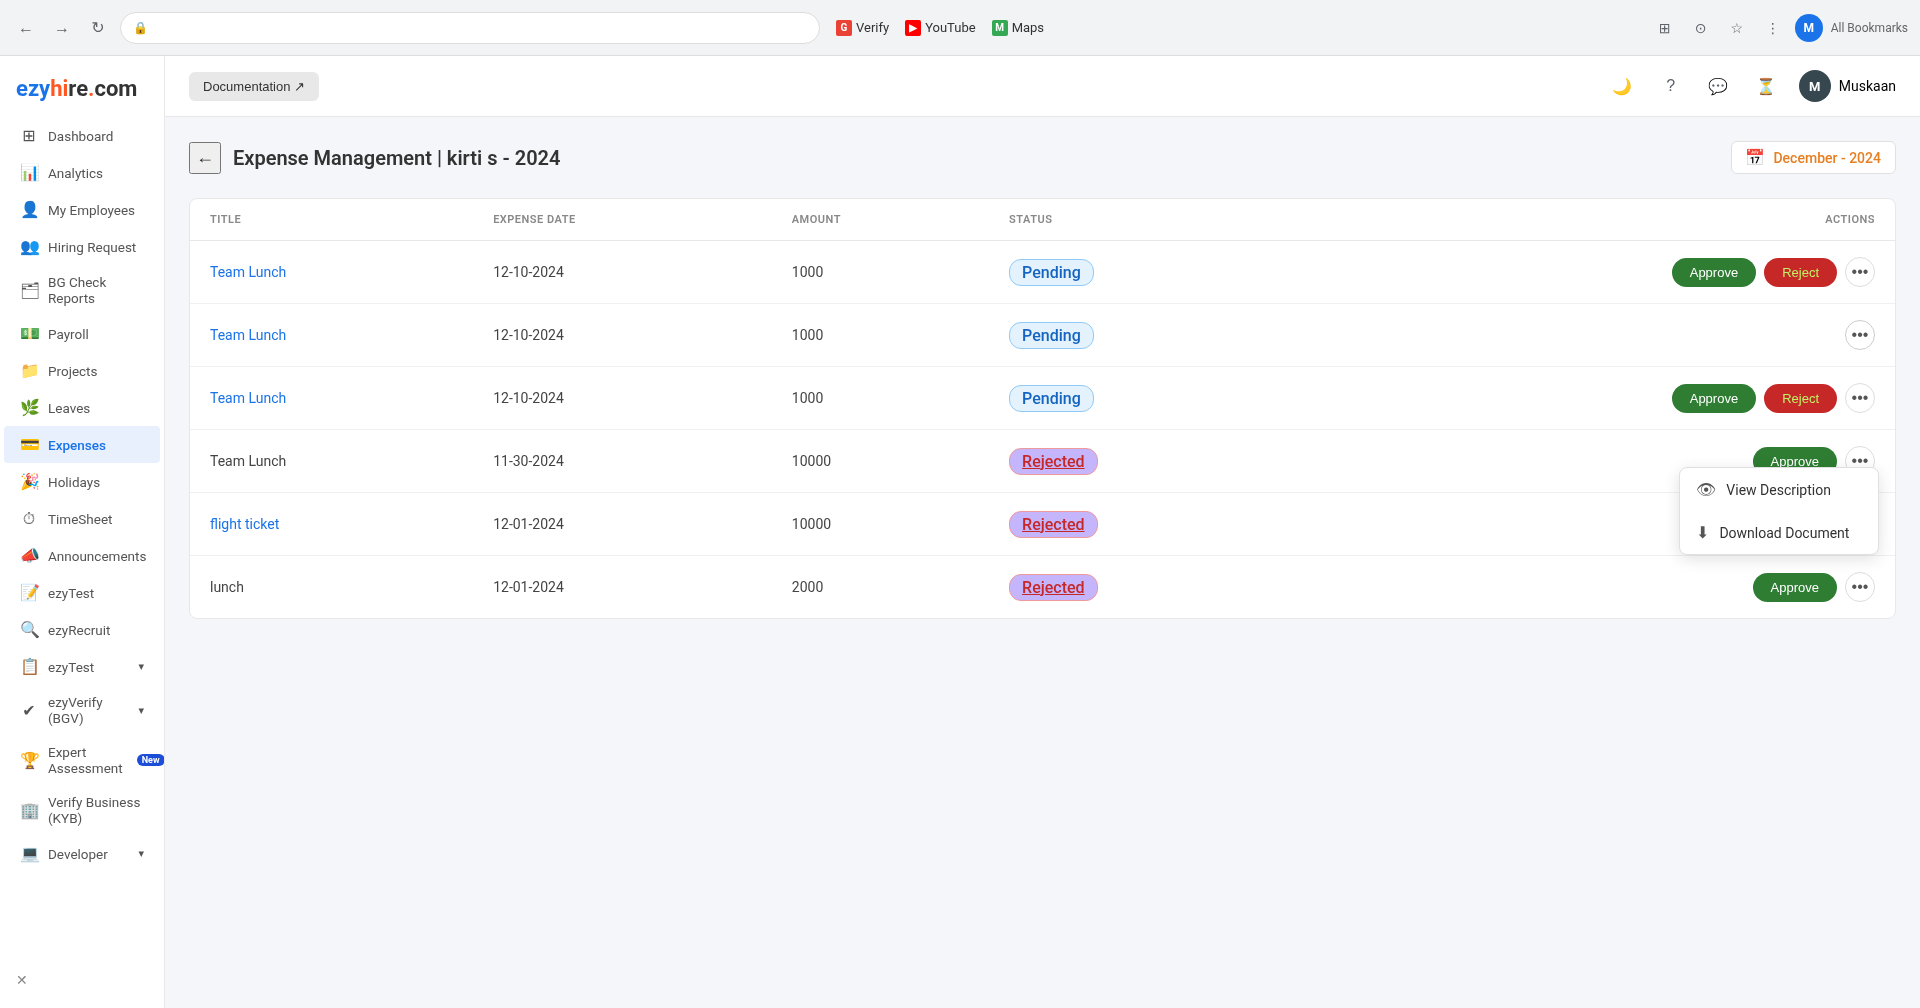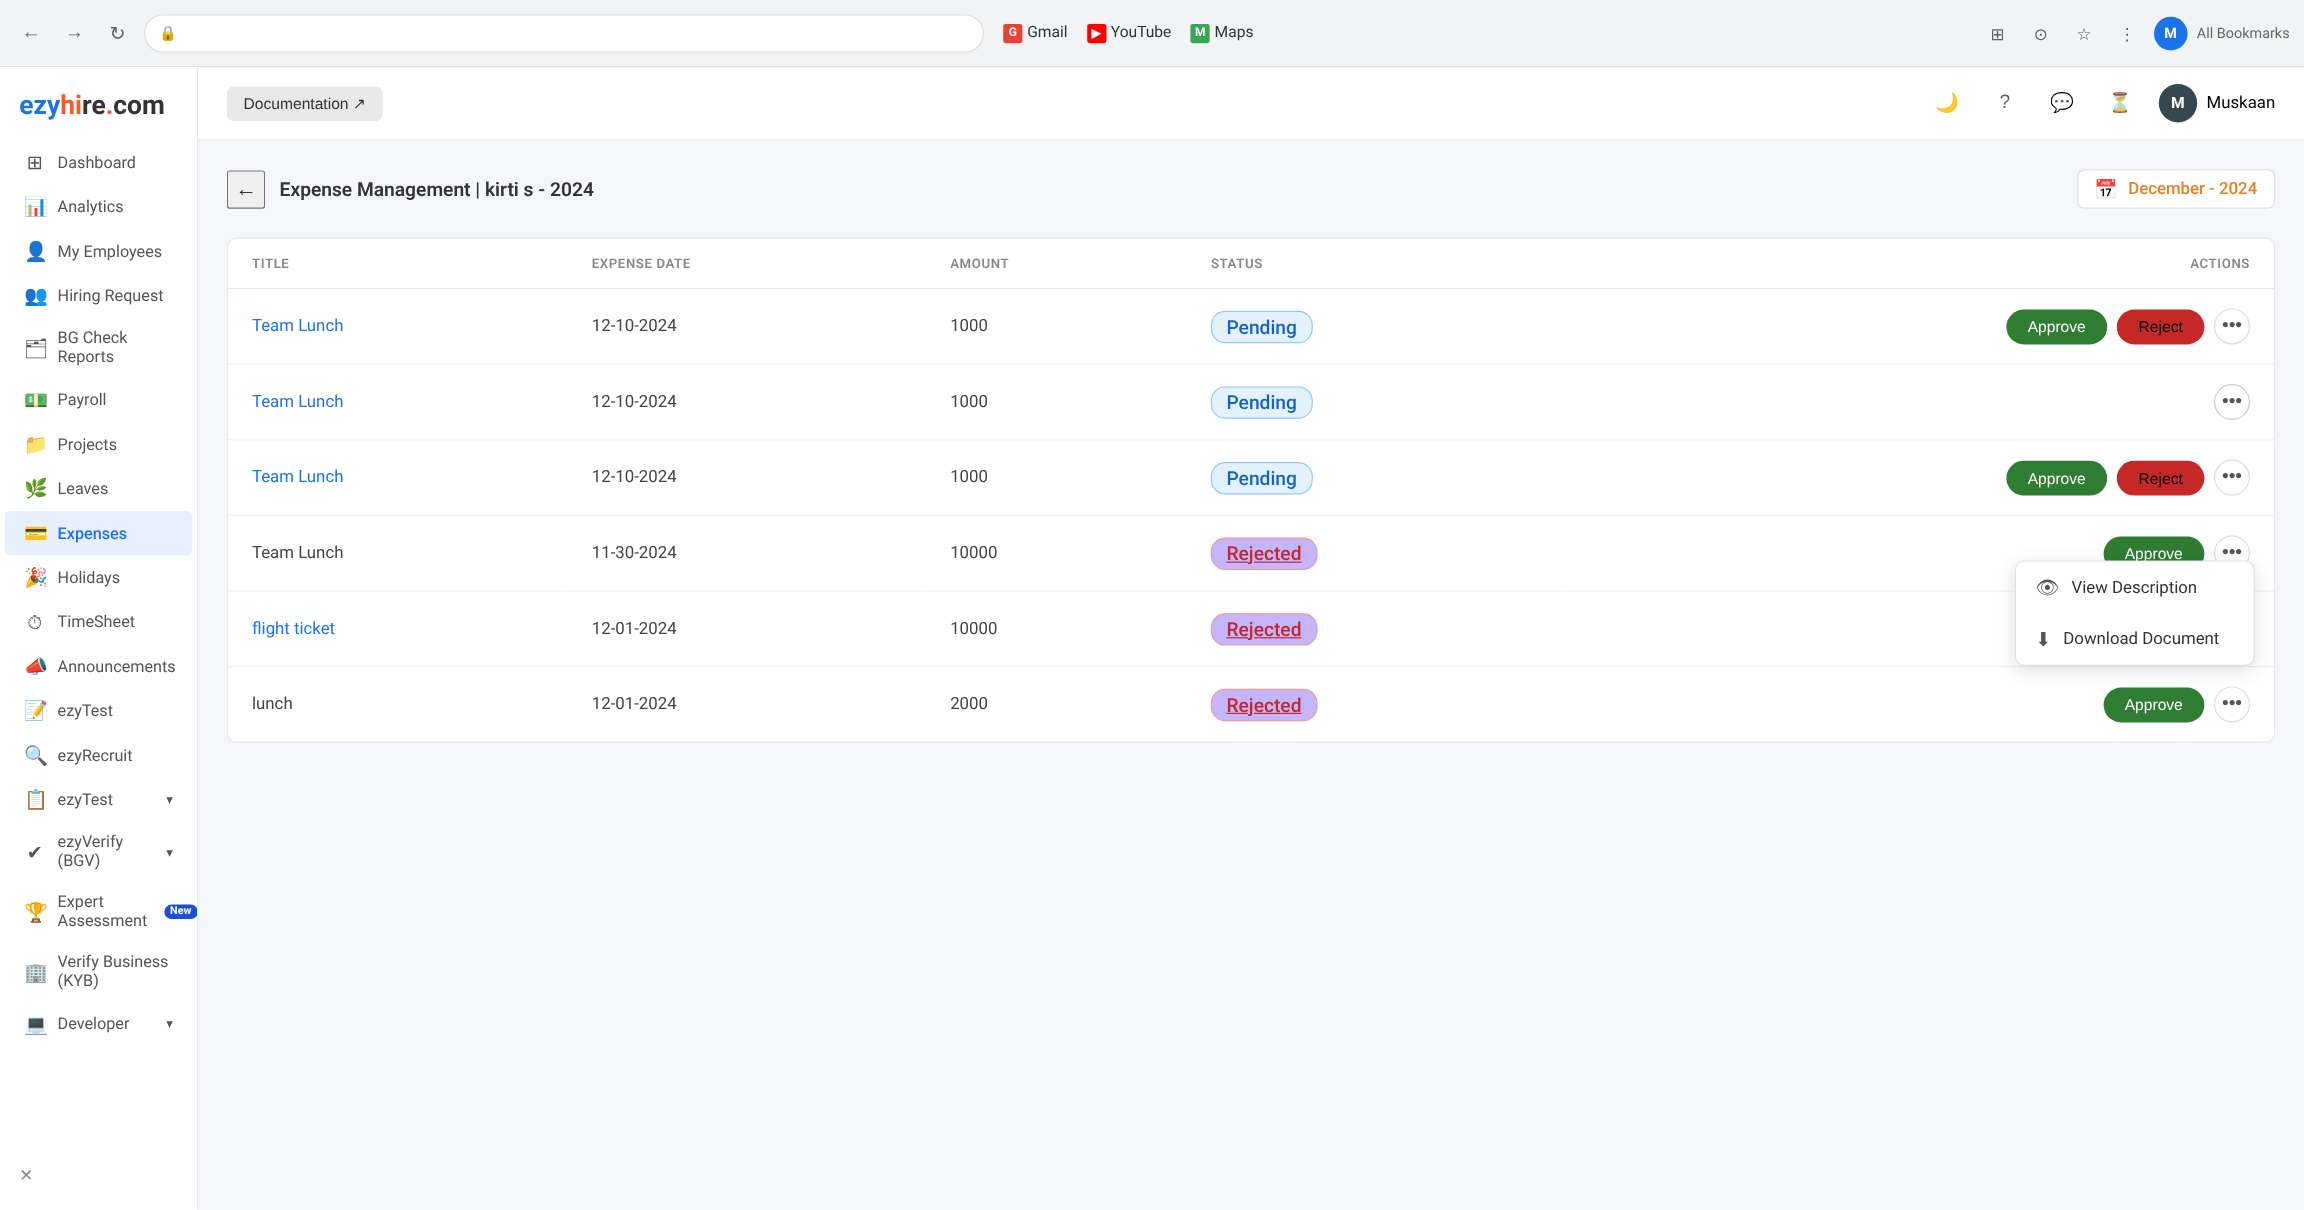--- a/index.html
+++ b/index.html
@@ -45,38 +45,38 @@
     .top-bar-icon { width: 32px; height: 32px; border-radius: 50%; border: none; background: transparent; cursor: pointer; display: flex; align-items: center; justify-content: center; color: #5f6368; font-size: 16px; }
     .top-user { display: flex; align-items: center; gap: 8px; cursor: pointer; }
     .top-user-avatar { width: 32px; height: 32px; border-radius: 50%; background: #37474f; color: white; display: flex; align-items: center; justify-content: center; font-size: 13px; font-weight: bold; }
 
     
     .page-content { flex: 1; overflow-y: auto; padding: 24px; }
 
     
     .page-header { display: flex; align-items: center; gap: 12px; margin-bottom: 24px; }
     .back-btn { width: 32px; height: 32px; display: flex; align-items: center; justify-content: center; cursor: pointer; color: #333; font-size: 18px; }
-    .page-title { font-size: 16px; font-weight: 600; color: #333; }
+    .page-title { font-size: 20px; font-weight: 600; color: #333; }
     .date-filter { margin-left: auto; display: flex; align-items: center; gap: 8px; border: 1px solid #e0e0e0; border-radius: 6px; padding: 6px 14px; cursor: pointer; color: #e67e22; font-weight: 500; font-size: 14px; background: white; }
     .date-filter-icon { font-size: 16px; }
 
     
     .table-container { background: white; border-radius: 8px; border: 1px solid #e8e8e8; overflow: visible; position: relative; }
     .table { width: 100%; border-collapse: collapse; }
     .table thead tr { border-bottom: 1px solid #e8e8e8; }
     .table th { padding: 14px 20px; text-align: left; font-size: 11px; font-weight: 600; color: #888; text-transform: uppercase; letter-spacing: 0.5px; }
     .table td { padding: 16px 20px; font-size: 14px; color: #444; border-bottom: 1px solid #f0f0f0; }
     .table tbody tr:last-child td { border-bottom: none; }
 
     .status-badge { display: inline-block; padding: 3px 12px; border-radius: 12px; font-size: 16px; font-weight: 500; }
     .status-pending { background: #e3f2fd; color: #1565c0; border: 1px solid #90caf9; }
     .status-rejected { background: #c4b5fd; color: #c62828; border: 1px solid #ef9a9a; text-decoration: underline; }
 
     .action-btn-approve { background: #2e7d32; color: white; border: none; border-radius: 20px; padding: 7px 18px; font-size: 13px; font-weight: 500; cursor: pointer; }
-    .action-btn-reject { background: #c62828; color: #000000; border: none; border-radius: 20px; padding: 7px 18px; font-size: 13px; font-weight: 500; cursor: pointer; }
+    .action-btn-reject { background: #c62828; color: #bef264; border: none; border-radius: 20px; padding: 7px 18px; font-size: 13px; font-weight: 500; cursor: pointer; }
     .action-more { width: 30px; height: 30px; border: 1px solid #ddd; border-radius: 50%; background: white; cursor: pointer; display: flex; align-items: center; justify-content: center; font-size: 16px; color: #555; }
     .actions-cell { display: flex; align-items: center; gap: 8px; justify-content: flex-end; }
 
     
     .dropdown-menu { position: absolute; right: 16px; top: 268px; background: white; border: 1px solid #e0e0e0; border-radius: 8px; box-shadow: 0 4px 16px rgba(0,0,0,0.12); z-index: 100; min-width: 200px; overflow: hidden; }
     .dropdown-item { display: flex; align-items: center; gap: 10px; padding: 12px 16px; cursor: pointer; font-size: 14px; color: #333; }
     .dropdown-icon { font-size: 16px; color: #555; }
 
     
     .title-link { color: #1a73e8; text-decoration: none; }
@@ -87,21 +87,21 @@
 <div class="browser-chrome">
   <button class="browser-nav-btn">←</button>
   <button class="browser-nav-btn">→</button>
   <button class="browser-nav-btn">↻</button>
   <div class="browser-address-bar">
     <span class="browser-address-icon">🔒</span>
   </div>
   <div class="browser-bookmarks">
     <div class="browser-bookmark-item">
       <span class="favicon favicon-gmail">G</span>
-      <span>Gmail</span>
+      <span>Verify</span>
     </div>
     <div class="browser-bookmark-item">
       <span class="favicon favicon-youtube">▶</span>
       <span>YouTube</span>
     </div>
     <div class="browser-bookmark-item">
       <span class="favicon favicon-maps">M</span>
       <span>Maps</span>
     </div>
   </div>

